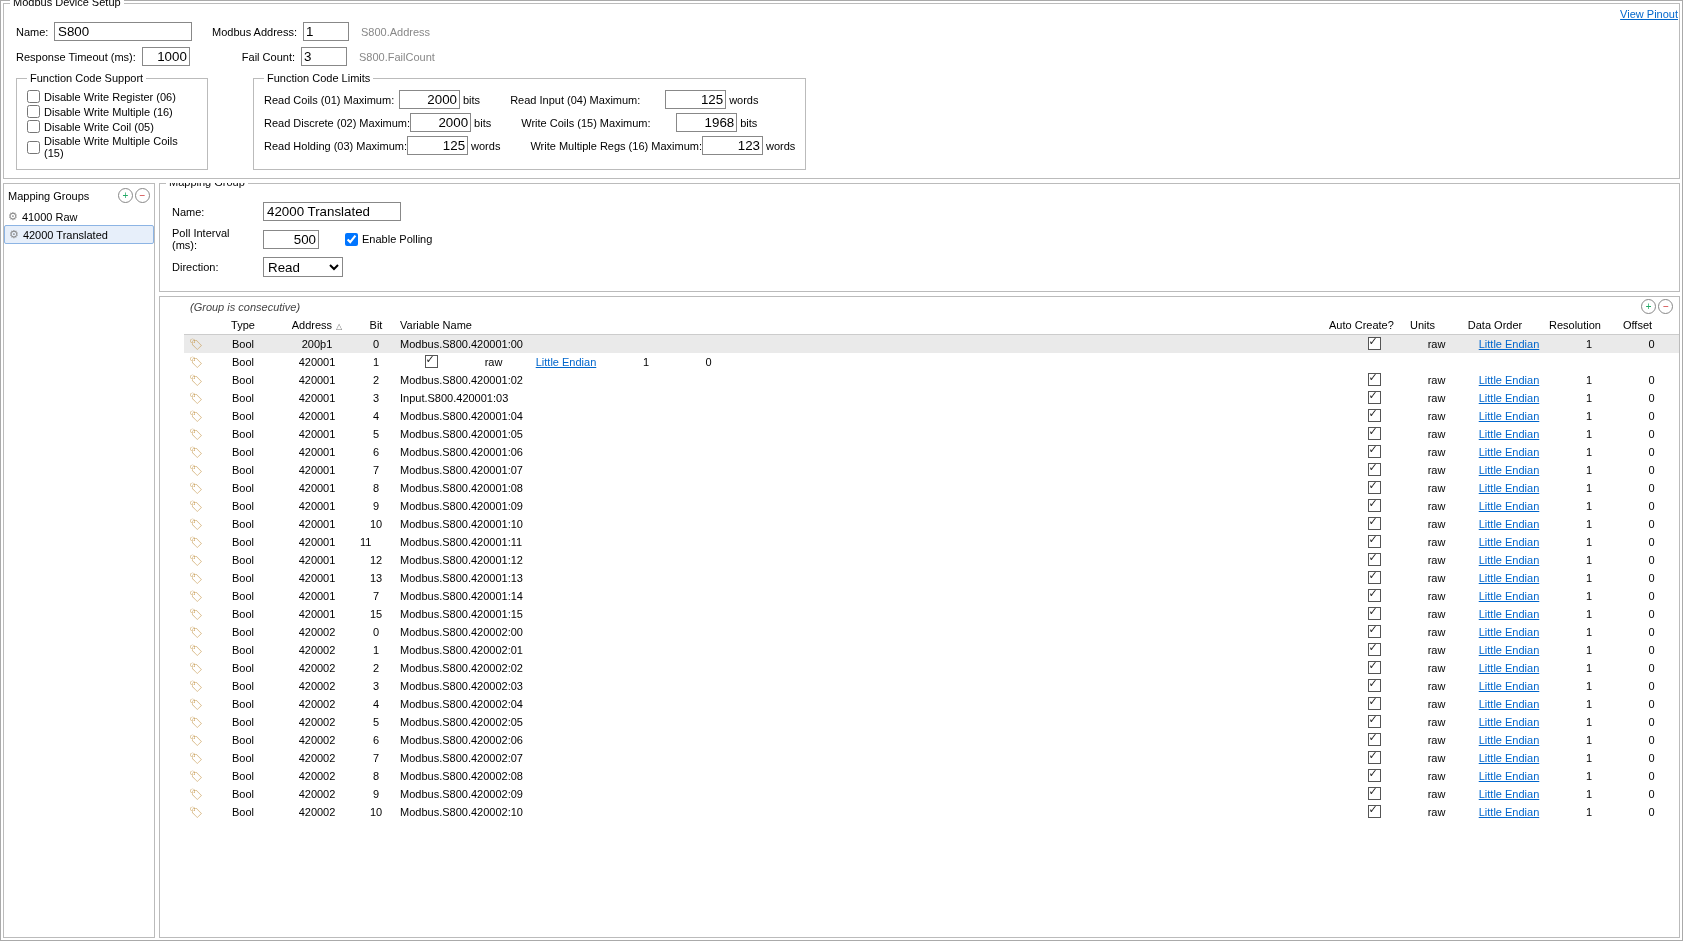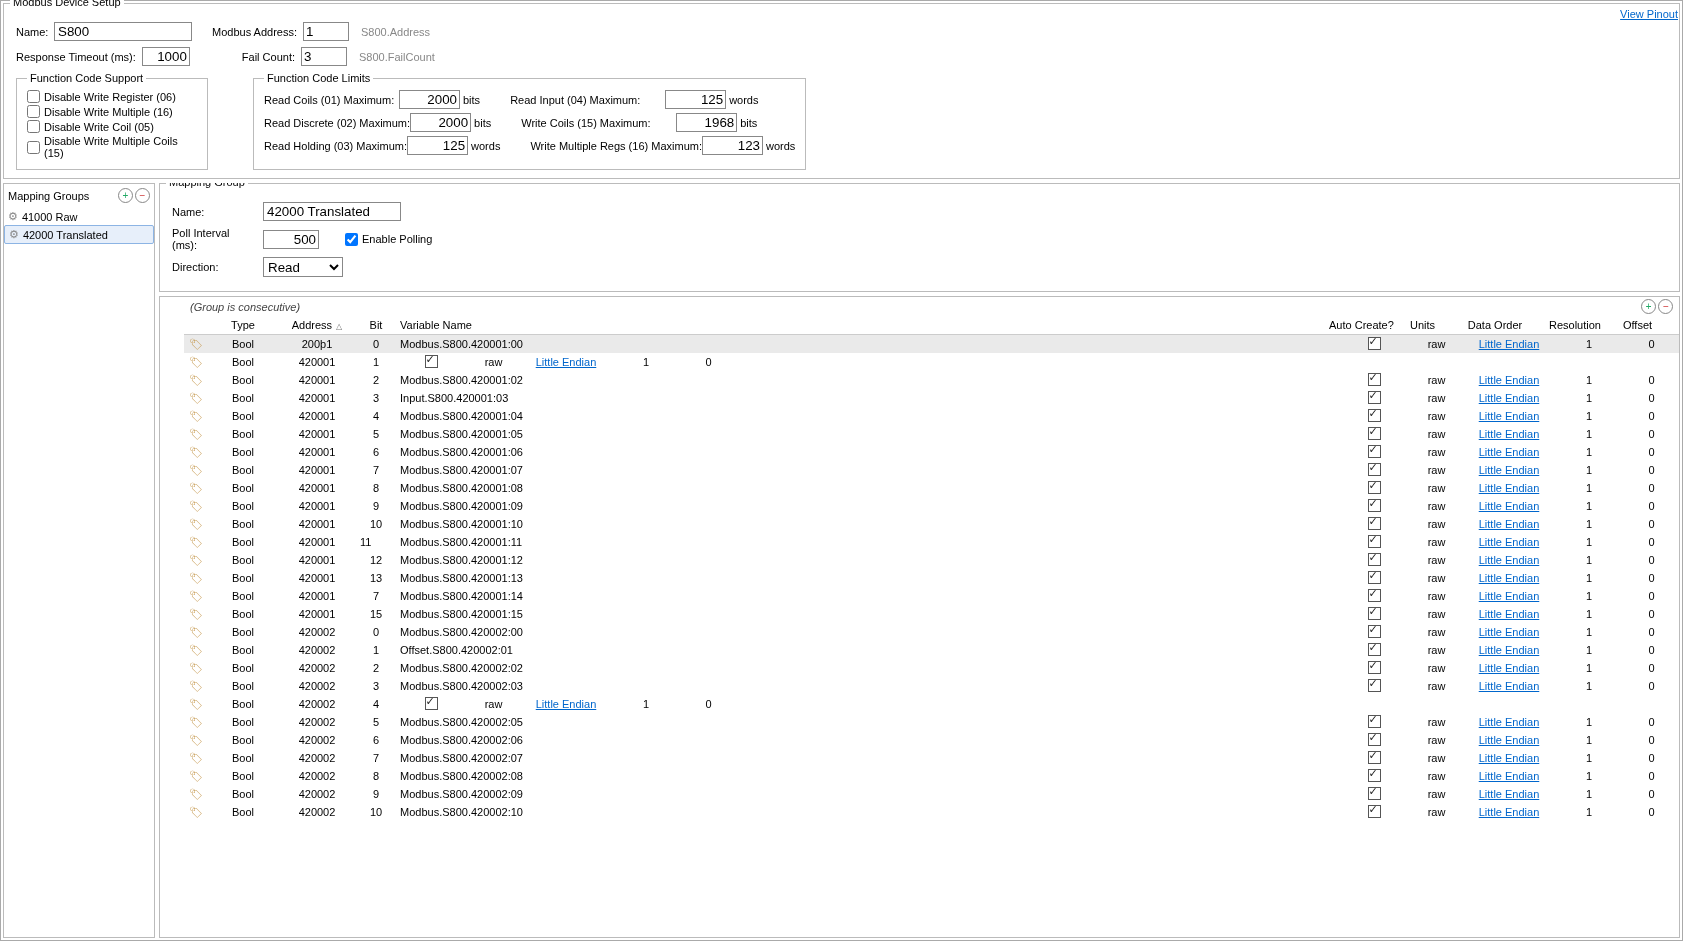--- a/index.html
+++ b/index.html
@@ -486,21 +486,21 @@
               <div class="cell col-units" style="text-align: center;">raw</div>
               <div class="cell col-order" style="text-align: center;"><a>Little Endian</a></div>
               <div class="cell col-res" style="text-align: center;">1</div>
               <div class="cell col-off" style="text-align: center;">0</div>
             </div>
             <div class="grow">
               <div class="cell col-icon"><span class="row-icon">🏷</span></div>
               <div class="cell col-type">Bool</div>
               <div class="cell col-addr" style="text-align: center;">420002</div>
               <div class="cell col-bit" style="text-align: center;">1</div>
-              <div class="cell col-var">Offset.S800.420002:01</div>
+              <div class="cell col-var">Modbus.S800.420002:01</div>
               <div class="cell col-auto" style="text-align: center;"><span class="chk c"></span></div>
               <div class="cell col-units" style="text-align: center;">raw</div>
               <div class="cell col-order" style="text-align: center;"><a>Little Endian</a></div>
               <div class="cell col-res" style="text-align: center;">1</div>
               <div class="cell col-off" style="text-align: center;">0</div>
             </div>
             <div class="grow">
               <div class="cell col-icon"><span class="row-icon">🏷</span></div>
               <div class="cell col-type">Bool</div>
               <div class="cell col-addr" style="text-align: center;">420002</div>
@@ -522,20 +522,21 @@
               <div class="cell col-units" style="text-align: center;">raw</div>
               <div class="cell col-order" style="text-align: center;"><a>Little Endian</a></div>
               <div class="cell col-res" style="text-align: center;">1</div>
               <div class="cell col-off" style="text-align: center;">0</div>
             </div>
             <div class="grow">
               <div class="cell col-icon"><span class="row-icon">🏷</span></div>
               <div class="cell col-type">Bool</div>
               <div class="cell col-addr" style="text-align: center;">420002</div>
               <div class="cell col-bit" style="text-align: center;">4</div>
+              <div class="cell col-var">Modbus.S800.420002:04</div>
               <div class="cell col-auto" style="text-align: center;"><span class="chk c"></span></div>
               <div class="cell col-units" style="text-align: center;">raw</div>
               <div class="cell col-order" style="text-align: center;"><a>Little Endian</a></div>
               <div class="cell col-res" style="text-align: center;">1</div>
               <div class="cell col-off" style="text-align: center;">0</div>
             </div>
             <div class="grow">
               <div class="cell col-icon"><span class="row-icon">🏷</span></div>
               <div class="cell col-type">Bool</div>
               <div class="cell col-addr" style="text-align: center;">420002</div>

